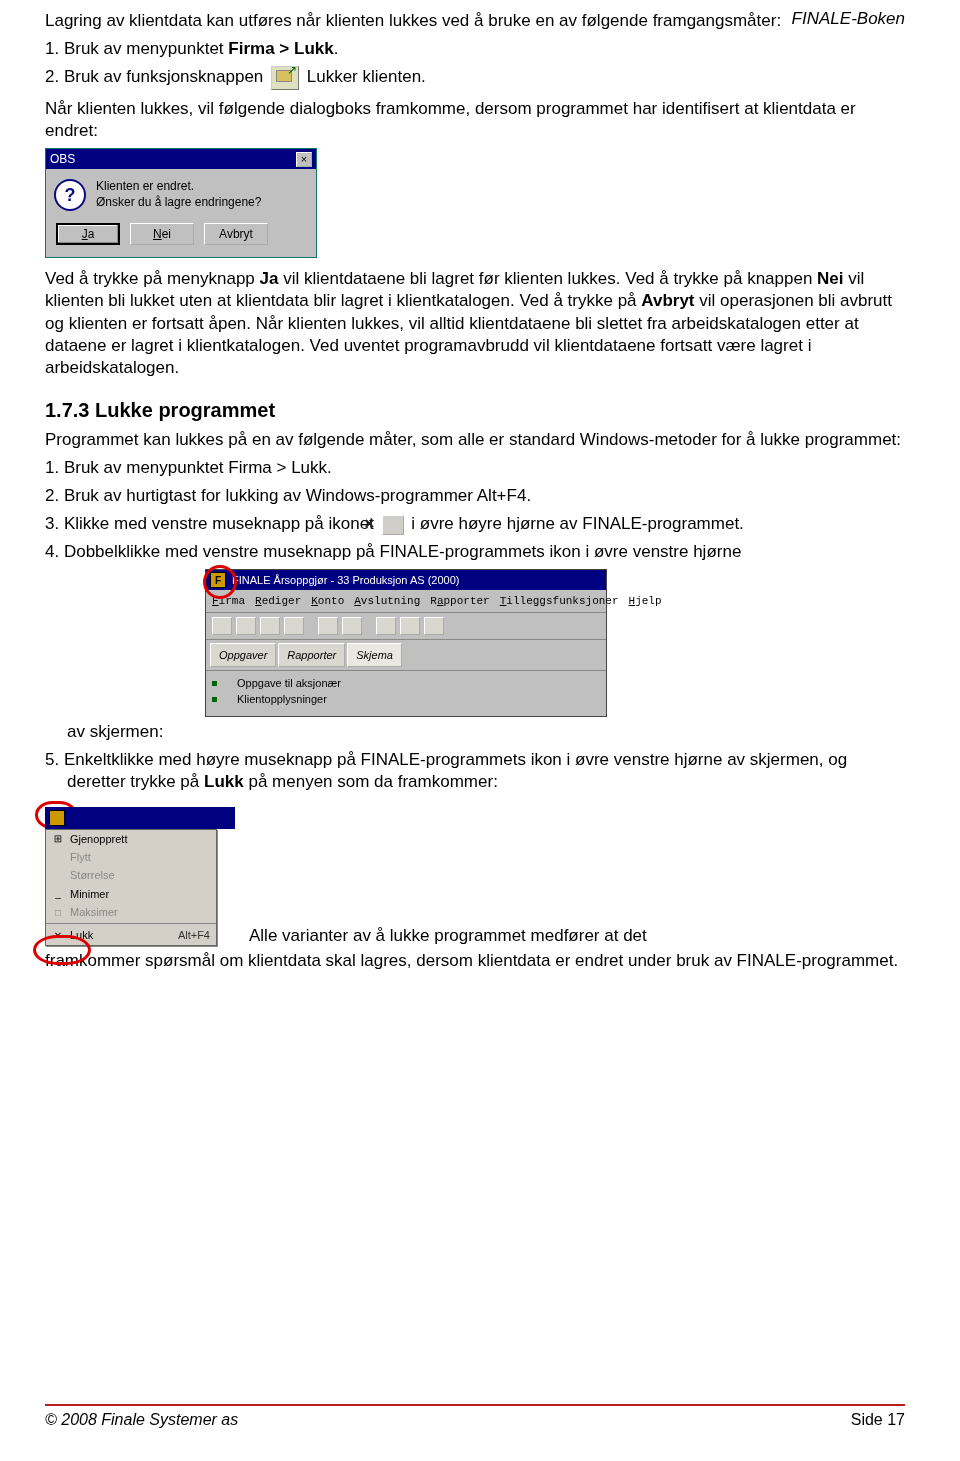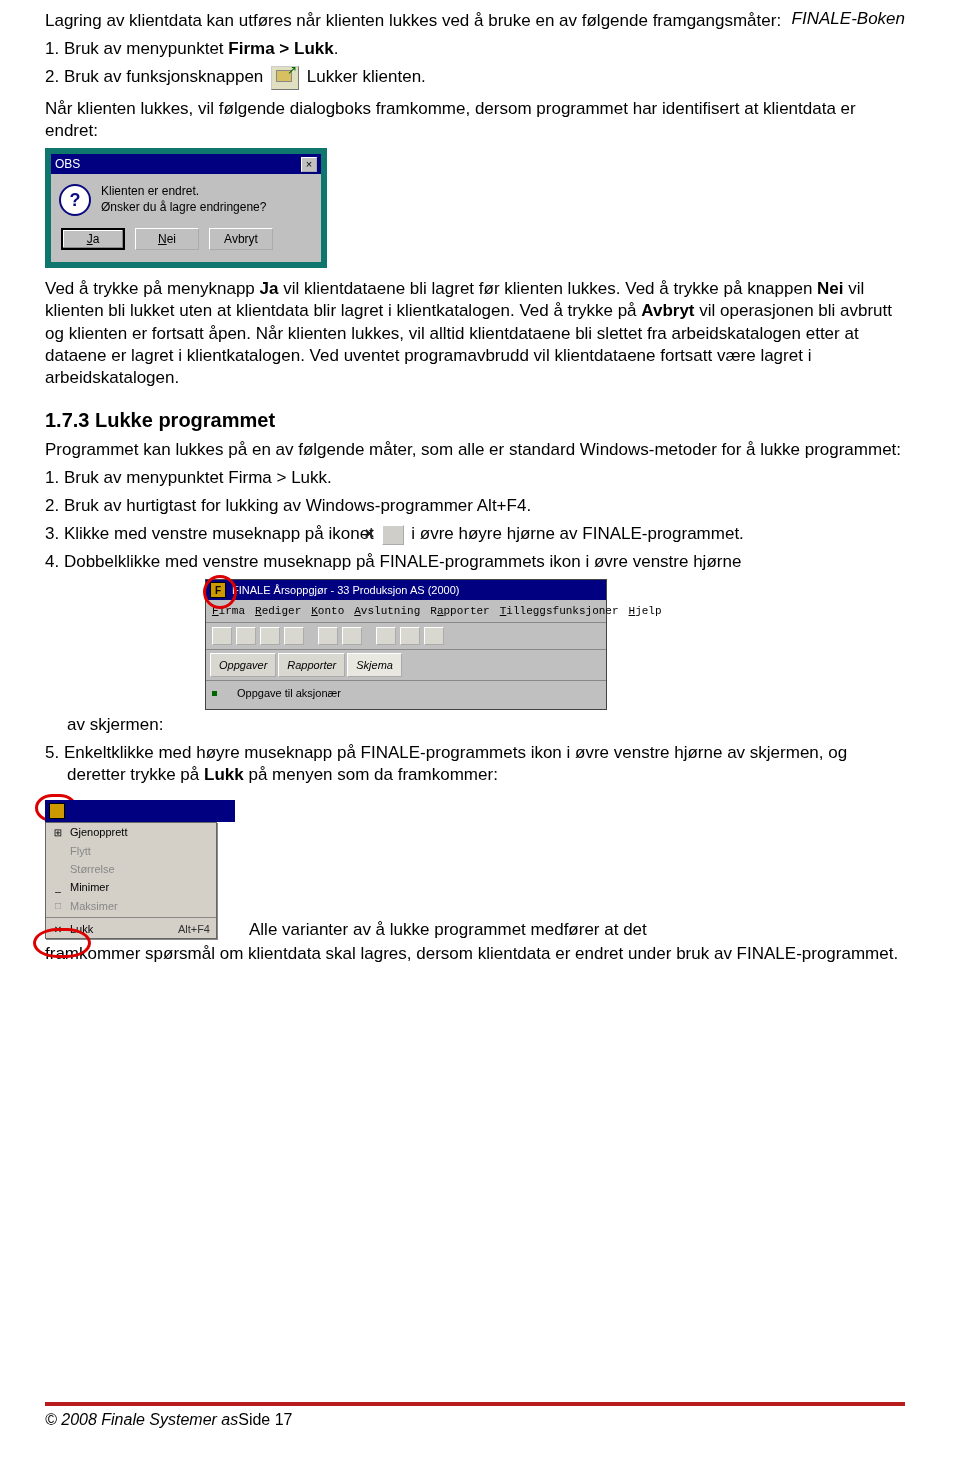--- a/index.html
+++ b/index.html
@@ -45,21 +45,21 @@
     background: #d0cec8;
     border: 1px outset #fff;
   }
   .inline-icon.close-x::after{
     content:"×";position:absolute;left:4px;top:-3px;font-size:17px;font-weight:bold;color:#222;
   }
   
   .dlg {
     width: 270px;
     background:#c0c0c0;
-    border:6px solid #0f766e;
+    border:1px solid #0f766e;
     margin: 6px 0 10px 0;
     font-size:12px;
     font-family:"MS Sans Serif",Tahoma,sans-serif;
   }
   .dlg .titlebar{
     background:#000080;color:#fff;padding:2px 4px;display:flex;justify-content:space-between;align-items:center;height:16px;
   }
   .dlg .titlebar .xbtn{
     background:#c0c0c0;color:#000;width:14px;height:13px;text-align:center;line-height:12px;font-size:11px;border:1px outset #fff;
   }
@@ -110,22 +110,22 @@
   .sysmenu .mi{display:flex;align-items:center;padding:2px 6px;gap:6px;}
   .sysmenu .mi.dis{color:#888;}
   .sysmenu .mi .ic{width:12px;display:flex;justify-content:center;font-size:10px;}
   .sysmenu hr{border:none;border-top:1px solid #888;margin:2px 0;}
   .sysmenu .mi .shortcut{margin-left:auto;color:#333;}
   .circle-red-2{position:absolute;left:-12px;top:128px;width:52px;height:24px;border:3px solid #d00;border-radius:50%/60%;}
   .circle-red-1{position:absolute;left:-10px;top:-6px;width:36px;height:22px;border:3px solid #d00;border-radius:50%/60%;}
   
   .footer{
     position:absolute;left:45px;right:55px;bottom:30px;
-    border-top:4px solid #b91c1c;padding-top:4px;
-    display:flex;justify-content:flex-start;font-size:16px;
+    border-top:2px solid #b91c1c;padding-top:4px;
+    display:flex;justify-content:space-between;font-size:16px;
   }
   .footer .left{font-style:italic;}
   .item5img { display:inline-block; vertical-align:bottom; margin-right:6px;}
 </style>
 </head>
 <body>
 
 <div class="header-title">FINALE-Boken</div>
 
 <p>Lagring av klientdata kan utføres når klienten lukkes ved å bruke en av følgende framgangsmåter:</p>
@@ -196,20 +196,24 @@
   <div class="tabs">
     <span class="tab">Oppgaver</span>
     <span class="tab">Rapporter</span>
     <span class="tab active">Skjema</span>
   </div>
   <div class="list">
     <div class="li">
         <span class="dot"></span>
         <span>Oppgave til aksjonær</span>
       </div>
+    <div class="li">
+        <span class="dot"></span>
+        <span>Klientopplysninger</span>
+      </div>
   </div>
 </div>
 
 <p style="margin-left:22px;margin-top:4px;">av skjermen:</p>
 
 <ol class="no-num" style="margin-top:2px;">
  <li>
   <span>5.  Enkeltklikke med høyre museknapp på FINALE-programmets ikon i øvre venstre hjørne av skjermen, og deretter trykke på </span><b>Lukk</b><span> på menyen som da framkommer:</span>
  </li>
 </ol>

